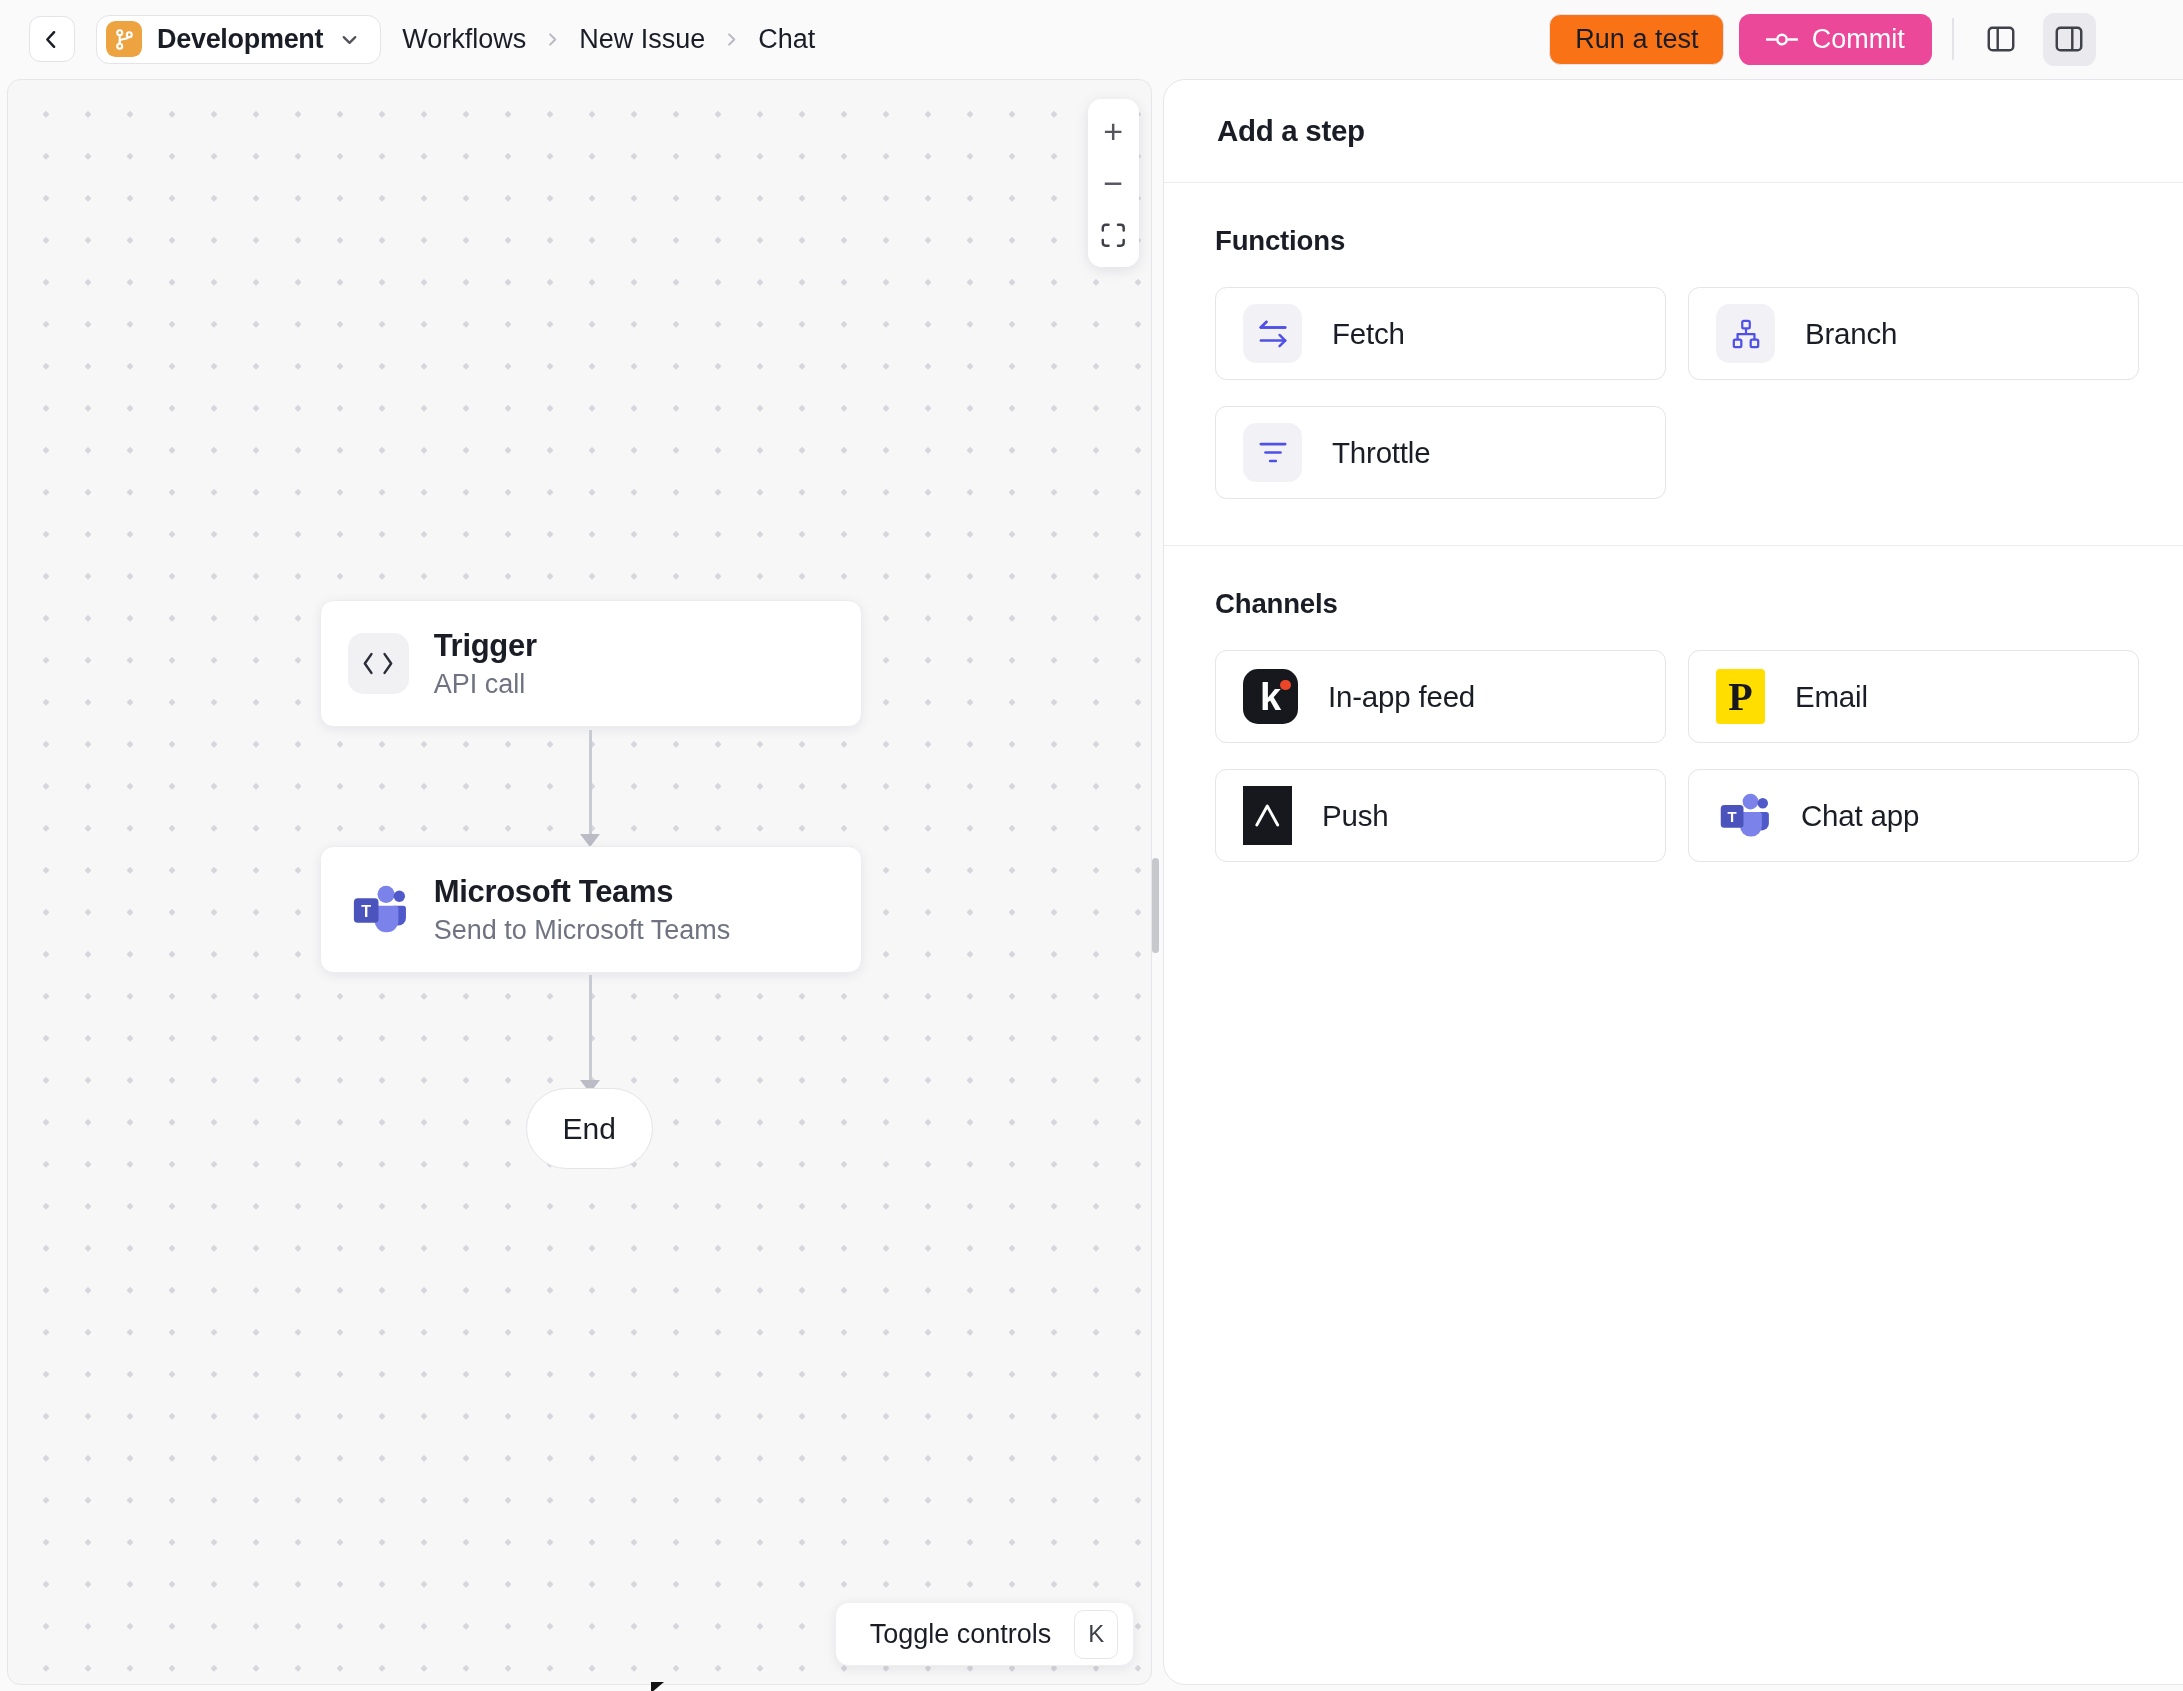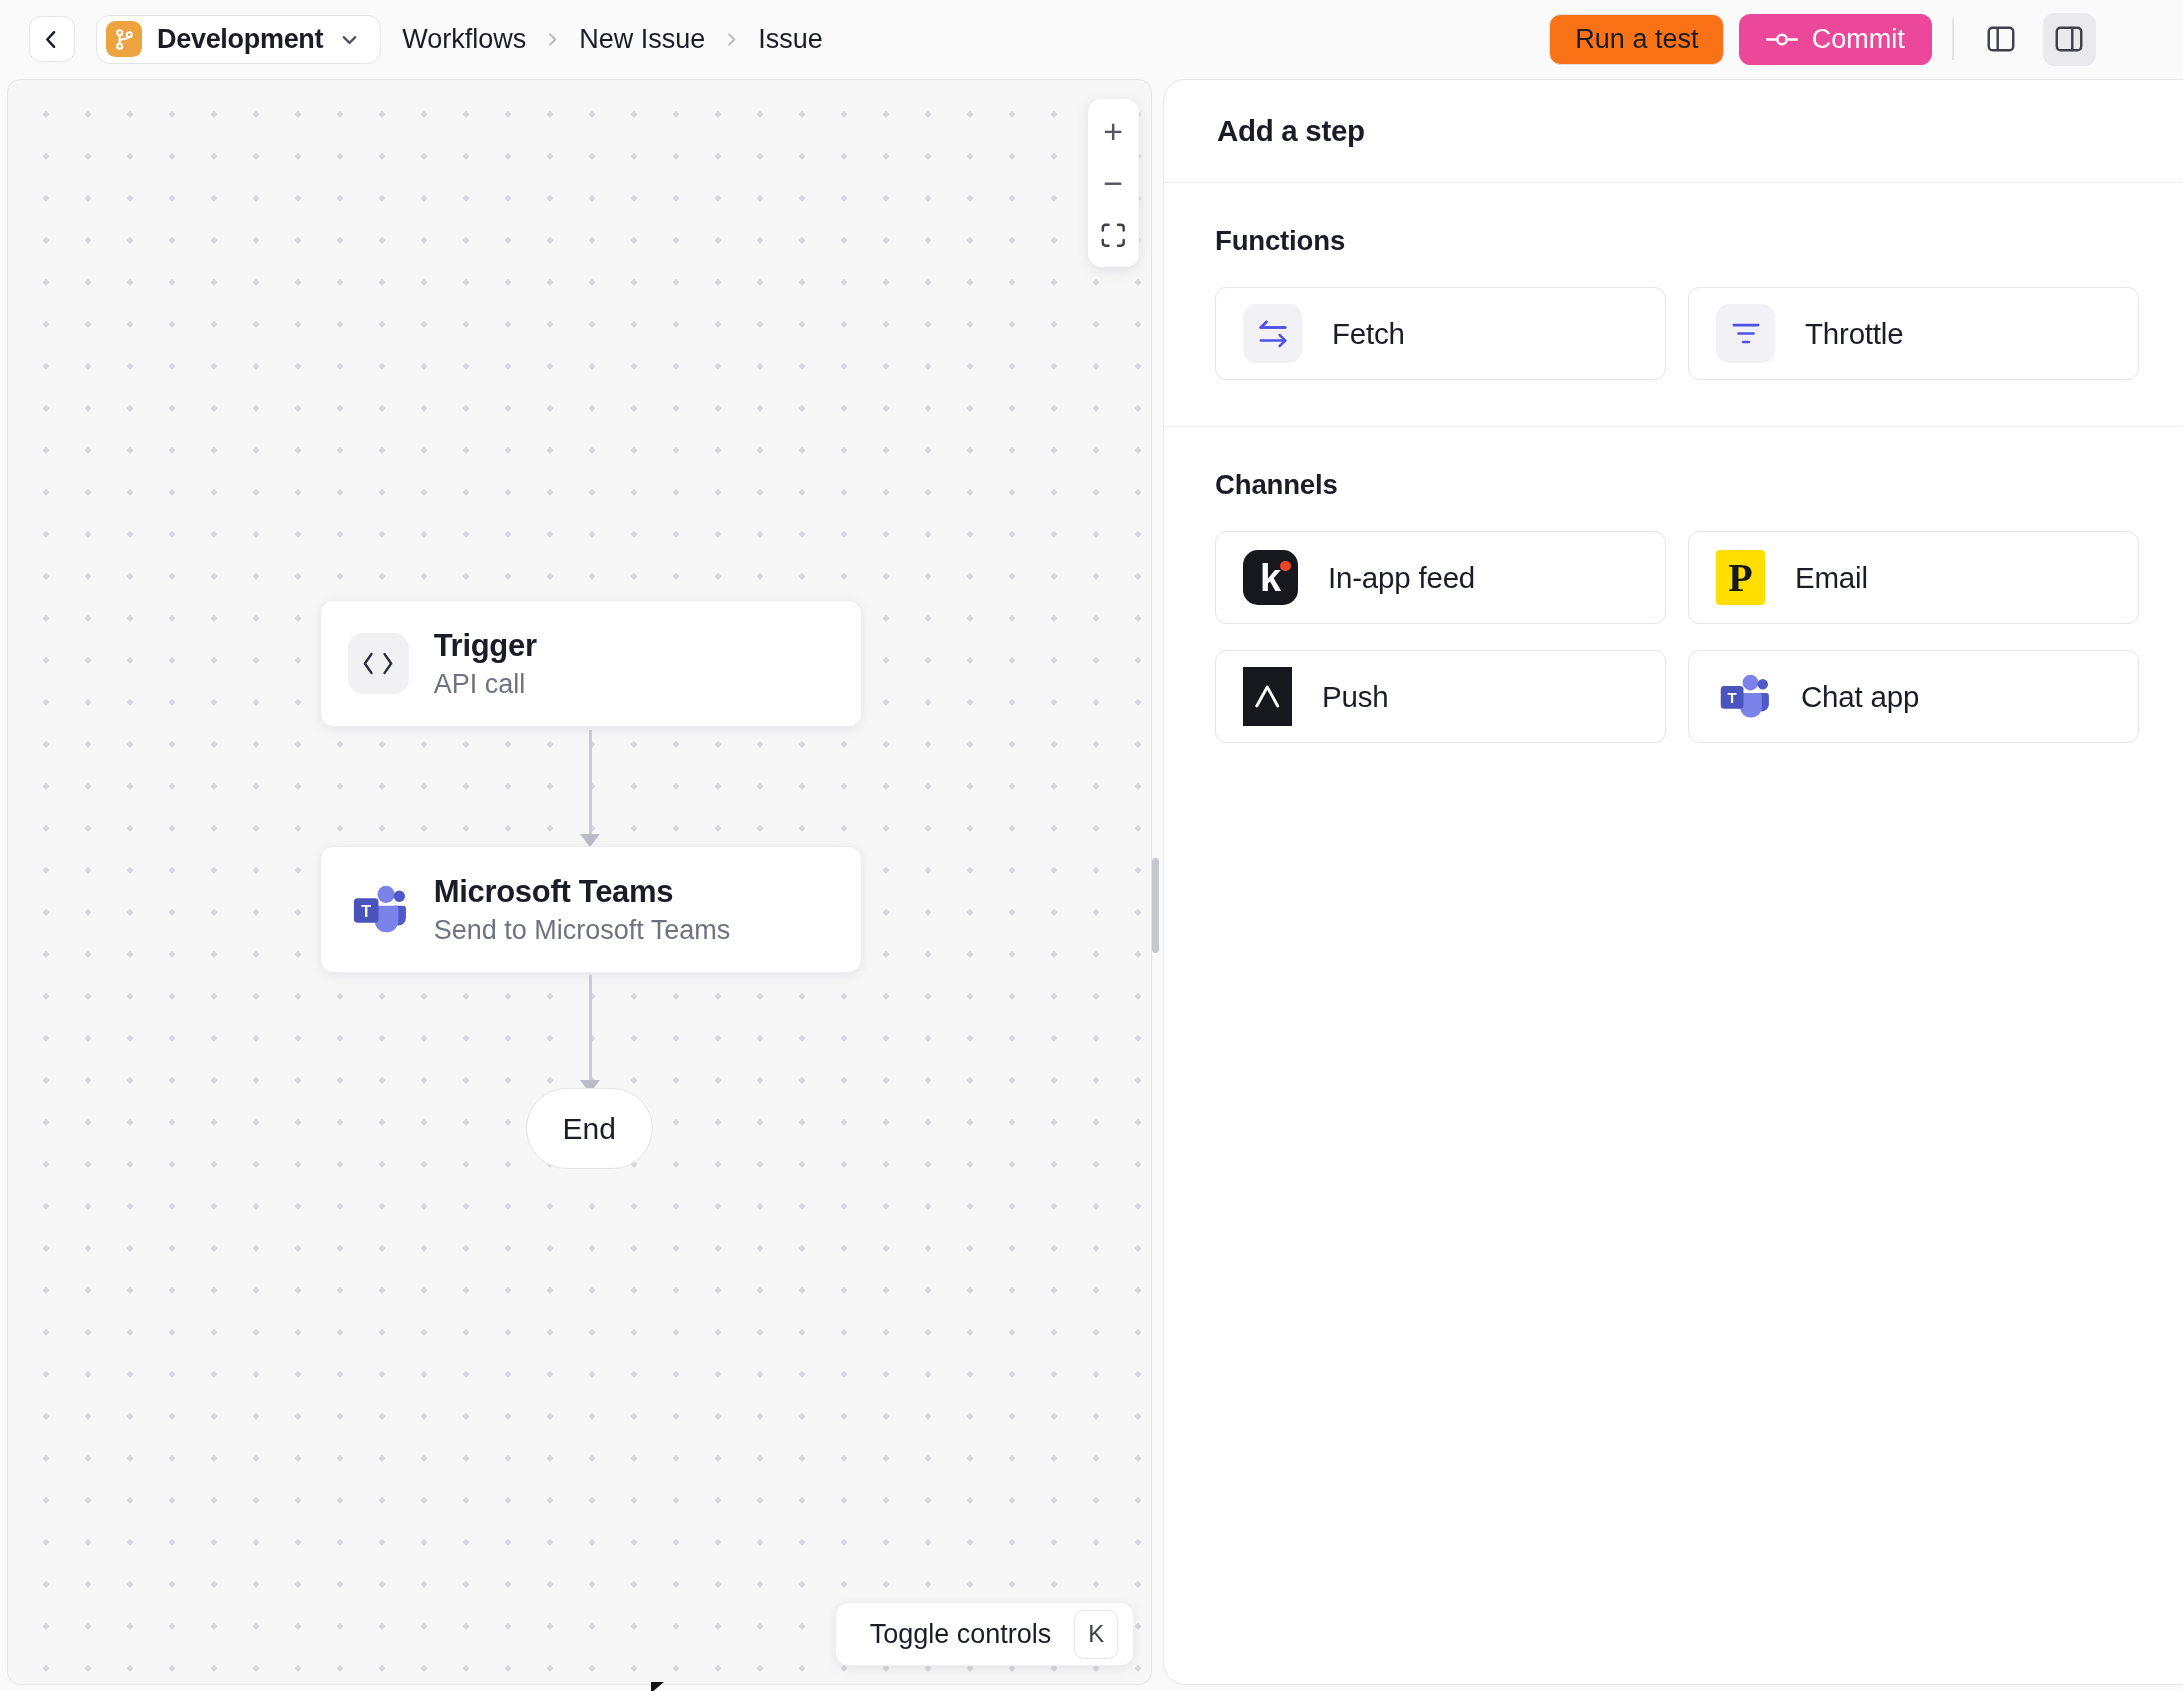--- a/index.html
+++ b/index.html
@@ -195,21 +195,21 @@
       <svg width="19" height="19" viewBox="0 0 24 24" fill="none" stroke="#B9B9C2" stroke-width="2.6" stroke-linecap="round" stroke-linejoin="round">
           <polyline points="9,5.5 15.5,12 9,18.5"></polyline>
         </svg>
     </span>
     <span class="crumb">New Issue</span>
     <span class="crumb-sep">
       <svg width="19" height="19" viewBox="0 0 24 24" fill="none" stroke="#B9B9C2" stroke-width="2.6" stroke-linecap="round" stroke-linejoin="round">
           <polyline points="9,5.5 15.5,12 9,18.5"></polyline>
         </svg>
     </span>
-    <span class="crumb current">Issue</span>
+    <span class="crumb current">Chat</span>
   </div>
 
   <div class="header-right">
     <button class="btn-secondary">Run a test</button>
     <button class="btn-commit">
       <svg width="32" height="21" viewBox="0 0 34 22" fill="none" stroke="#fff" stroke-width="2.6" stroke-linecap="round">
         <line x1="1" y1="11" x2="10" y2="11"></line>
           <circle cx="17" cy="11" r="5"></circle>
           <line x1="24" y1="11" x2="33" y2="11"></line>
       </svg>
@@ -312,20 +312,31 @@
             <polyline points="9,4 3,10 29,10" transform="translate(0,-1)"></polyline>
               <polyline points="9,3 3,9"></polyline>
               <path d="M3 9 H29"></path>
             <path d="M29 23 H3"></path>
               <polyline points="23,17 29,23 23,29"></polyline>
           </svg>
         </span>
         <span class="step-card-label">Fetch</span>
       </div>
 
+      <div class="step-card">
+        <span class="fn-chip">
+          <svg width="30" height="30" viewBox="0 0 32 32" fill="none" stroke="#4F50E6" stroke-width="2.4" stroke-linejoin="round">
+            <rect x="12" y="2" width="8" height="8" rx="1.5"></rect>
+            <rect x="3" y="22" width="8" height="8" rx="1.5"></rect>
+            <rect x="21" y="22" width="8" height="8" rx="1.5"></rect>
+            <path d="M16 10 V16 M7 22 V16 H25 V22"></path>
+          </svg>
+        </span>
+        <span class="step-card-label">Branch</span>
+      </div>
 
       <div class="step-card">
         <span class="fn-chip">
           <svg width="30" height="25" viewBox="0 0 32 26" fill="none" stroke="#4F50E6" stroke-width="2.8" stroke-linecap="round">
             <line x1="3" y1="4" x2="29" y2="4"></line>
               <line x1="8" y1="13" x2="24" y2="13"></line>
               <line x1="13" y1="22" x2="19" y2="22"></line>
           </svg>
         </span>
         <span class="step-card-label">Throttle</span>

